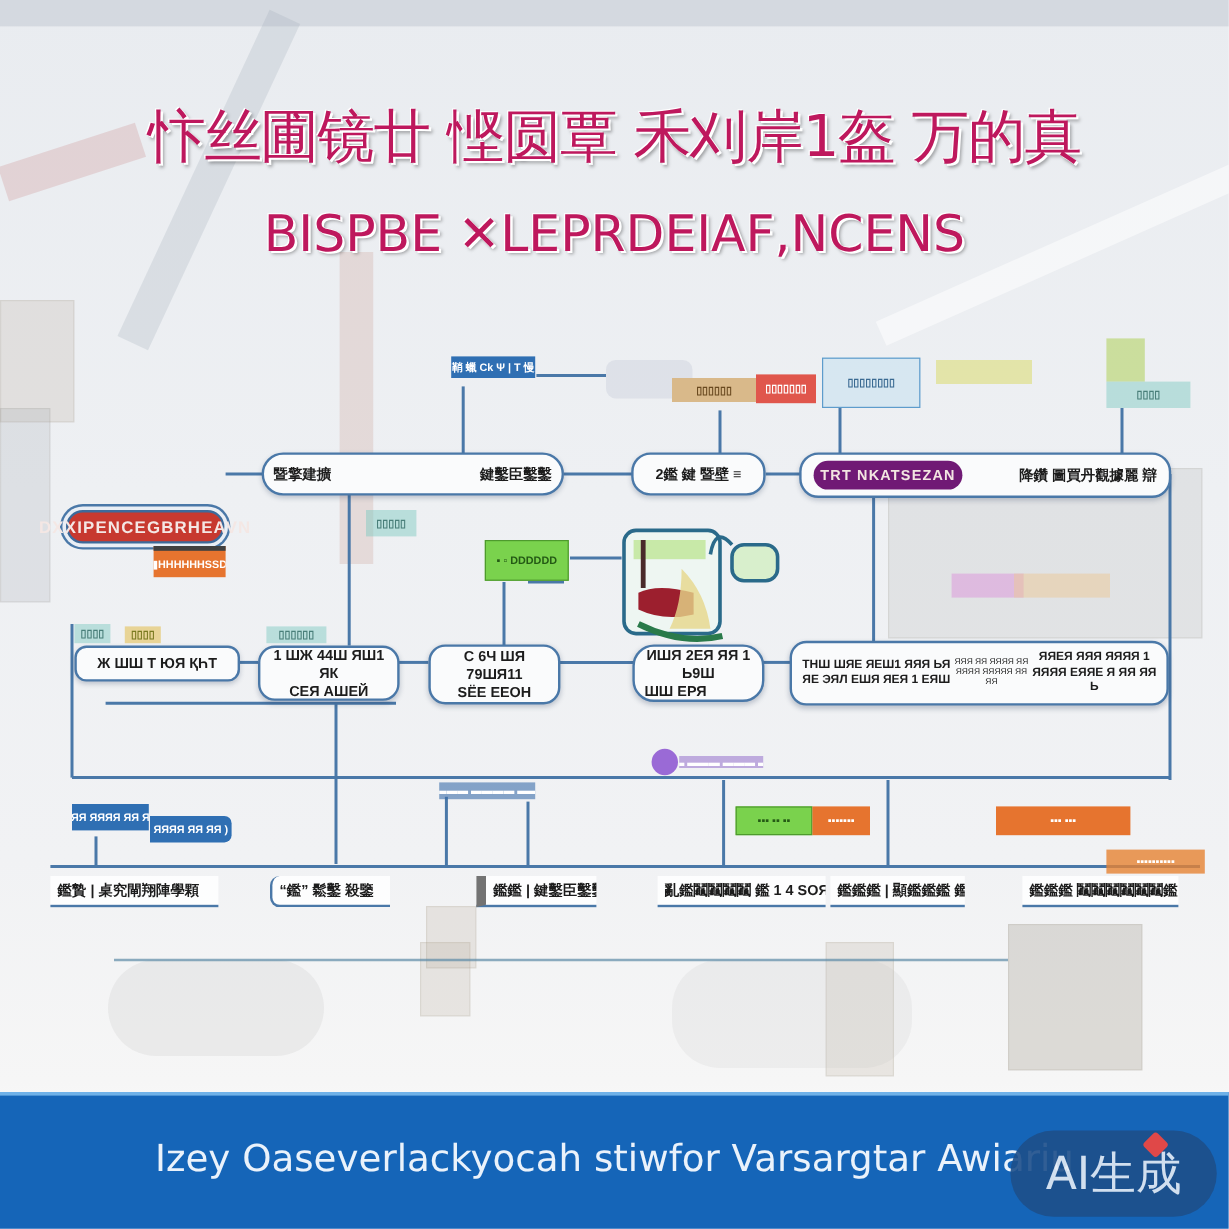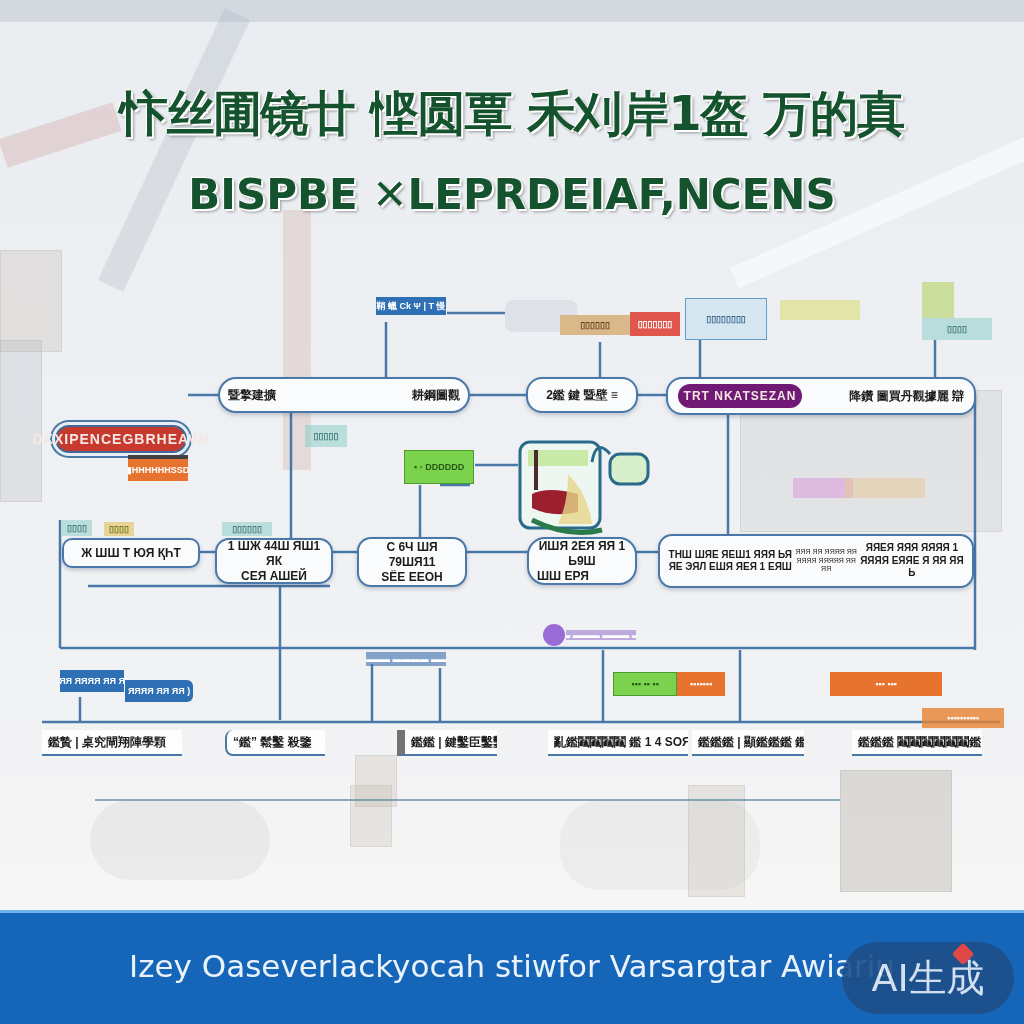--- a/index.html
+++ b/index.html
@@ -9,21 +9,21 @@
     background: linear-gradient(180deg,#e9ecf0 0%,#eef0f3 40%,#f1f2f4 70%,#f6f6f6 88%,#ffffff 100%);
   }
   
   .bg-layer { position:absolute; inset:0; pointer-events:none; }
   .bg-beam { position:absolute; background:rgba(160,170,185,0.25); }
   .bg-building { position:absolute; background:rgba(180,170,150,0.22); border:1px solid rgba(150,140,120,0.15); }
   .bg-pillar { position:absolute; background:rgba(200,150,140,0.25); }
 
   .title {
     position:absolute; left:0; right:0; text-align:center;
-    font-family:"DejaVu Sans", sans-serif; font-weight:bold; color:#14532d;
+    font-family:"DejaVu Sans", sans-serif; font-weight:normal; color:#be185d;
     text-shadow: 2px 2px 0 #fff, -1px -1px 0 #fff, 3px 3px 3px rgba(0,0,0,0.35);
     letter-spacing:-1px;
   }
   .title-1 { top:82px; font-size:48px; }
   .title-2 { top:170px; font-size:42px; letter-spacing:0px; }
 
   svg.lines { position:absolute; left:0; top:0; }
 
   .node {
     position:absolute; box-sizing:border-box;
@@ -151,21 +151,21 @@
     <line x1="42" y1="722" x2="1000" y2="722"></line>
 
     <line x1="95" y1="800" x2="840" y2="800" stroke="#5c8aa6" stroke-width="2" opacity="0.7"></line>
   </g>
 </svg>
 
 <div class="pill-red" style="left:55px;top:381px;width:132px;height:28px;">DXXIPENCEGBRHEAVN</div>
 
 <div class="node" style="left:218px;top:377px;width:252px;height:36px;justify-content:space-between;border-radius:18px;">
   <span>暨擎建擴</span>
-  <span>耕鋼圖觀</span>
+  <span>鍵鑿臣鑿鑿</span>
 </div>
 
 <div class="node" style="left:526px;top:377px;width:112px;height:36px;border-radius:16px;">2鑑 鍵 暨壁 ≡</div>
 
 <div class="node" style="left:666px;top:377px;width:310px;height:38px;justify-content:space-between;border-radius:16px;padding:2px 10px;">
   <span class="pill-dark" style="position:static;width:124px;height:24px;">TRT NKATSEZAN</span>
   <span>降鑽 圖買丹觀據麗 辯</span>
 </div>
 
 <div class="tag tag-blue" style="left:376px;top:297px;width:70px;height:18px;">鞘 蠟 Ck Ψ | T 慢</div>

